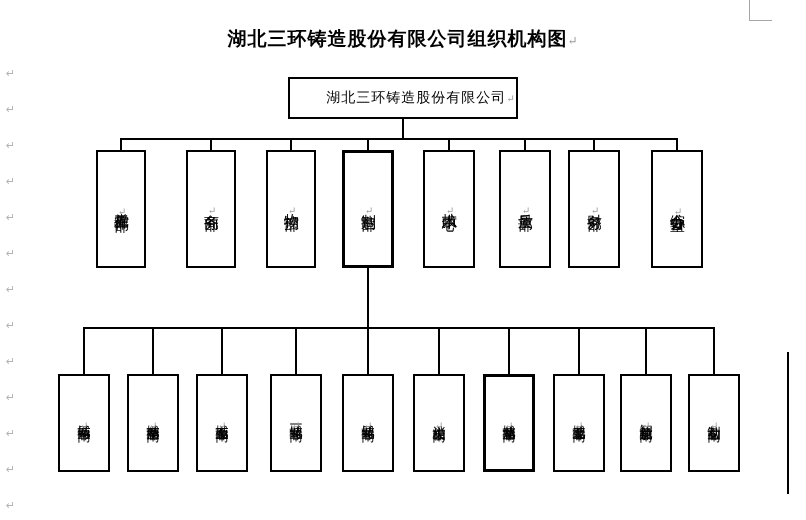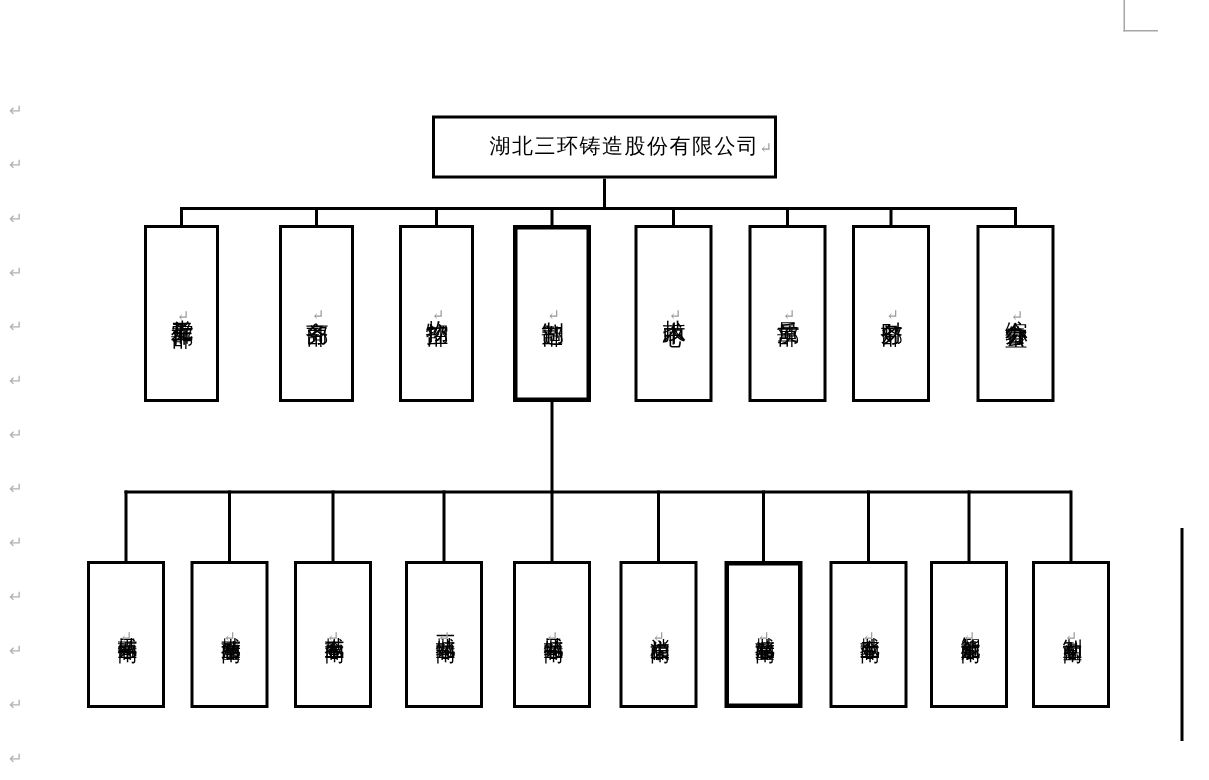--- a/index.html
+++ b/index.html
@@ -126,20 +126,23 @@
       <span class="pilcrow" style="left: 6px; top: 248px;">↵</span>
       <span class="pilcrow" style="left: 6px; top: 284px;">↵</span>
       <span class="pilcrow" style="left: 6px; top: 320px;">↵</span>
       <span class="pilcrow" style="left: 6px; top: 356px;">↵</span>
       <span class="pilcrow" style="left: 6px; top: 392px;">↵</span>
       <span class="pilcrow" style="left: 6px; top: 428px;">↵</span>
       <span class="pilcrow" style="left: 6px; top: 464px;">↵</span>
       <span class="pilcrow" style="left: 6px; top: 500px;">↵</span>
     </div>
 
+  <div class="chart-title">
+    <span>湖北三环铸造股份有限公司组织机构图</span><span class="ret">↵</span>
+  </div>
 
   <div class="line v" style="left:402px; top:119px; height:20px;"></div>
   <div class="line h" style="left:120px; top:138px; width:558px;"></div>
 
   <div class="line v" style="left:367px; top:268px; height:60px;"></div>
   <div class="line h" style="left:83px; top:327px; width:631px;"></div>
 
   <div id="drops-departments">
       <div class="line v" style="left: 120px; top: 138px; height: 12px;"></div>
       <div class="line v" style="left: 210px; top: 138px; height: 12px;"></div>

